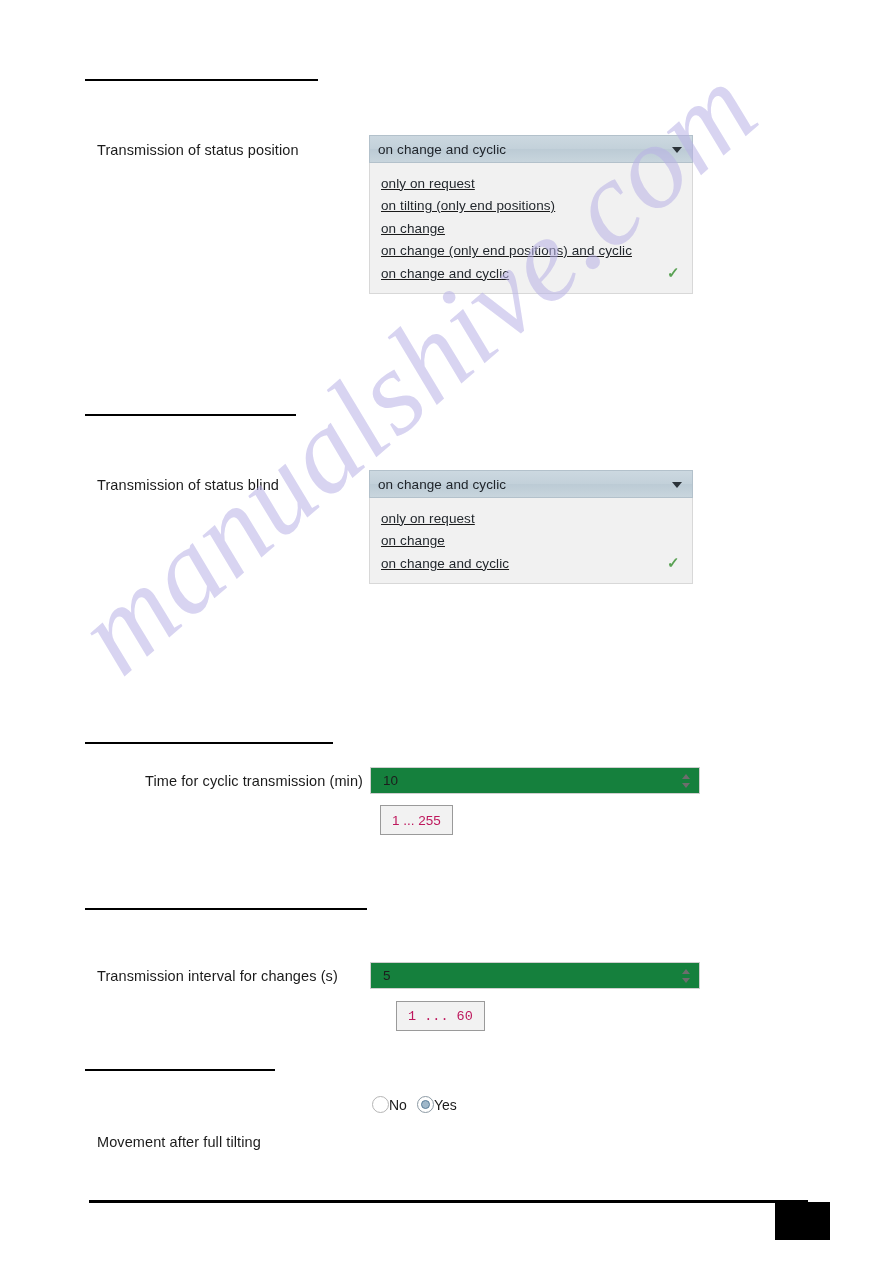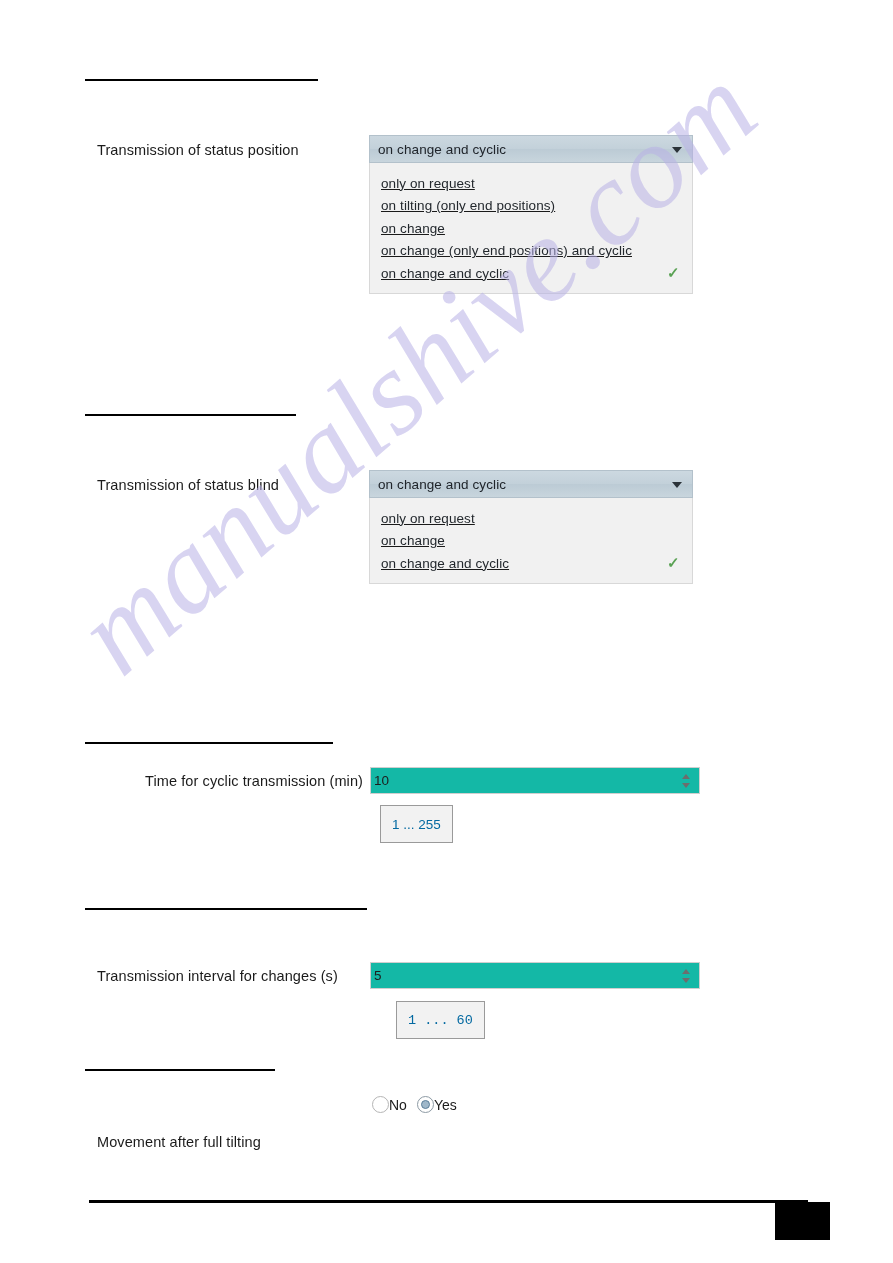--- a/index.html
+++ b/index.html
@@ -133,25 +133,25 @@
     line-height: 14px;
     font-weight: bold;
   }
 
   
   .spin {
     position: absolute;
     width: 330px;
     height: 27px;
     box-sizing: border-box;
-    background: #14b8a6;
+    background: #15803d;
     border: 1px solid #cfcfcf;
     display: flex;
     align-items: center;
-    padding-left: 3px;
+    padding-left: 12px;
     z-index: 4;
   }
   .spin-value {
     font-size: 13.5px;
     color: #1d1d1d;
   }
   .spin-buttons {
     position: absolute;
     right: 6px;
     top: 0;
@@ -170,26 +170,26 @@
     border-right: 4px solid transparent;
   }
   .spin-up { border-bottom: 5px solid #6d6d6d; }
   .spin-down { border-top: 5px solid #6d6d6d; }
 
   .range-badge {
     position: absolute;
     box-sizing: border-box;
     background: #f2f2f2;
     border: 1px solid #9a9a9a;
-    height: 38px;
+    height: 30px;
     display: inline-flex;
     align-items: center;
     padding: 0 11px;
     font-size: 13.5px;
-    color: #0369a1;
+    color: #be185d;
     z-index: 4;
   }
 
   
   .radio-group {
     position: absolute;
     display: flex;
     align-items: center;
     gap: 10px;
     z-index: 4;

